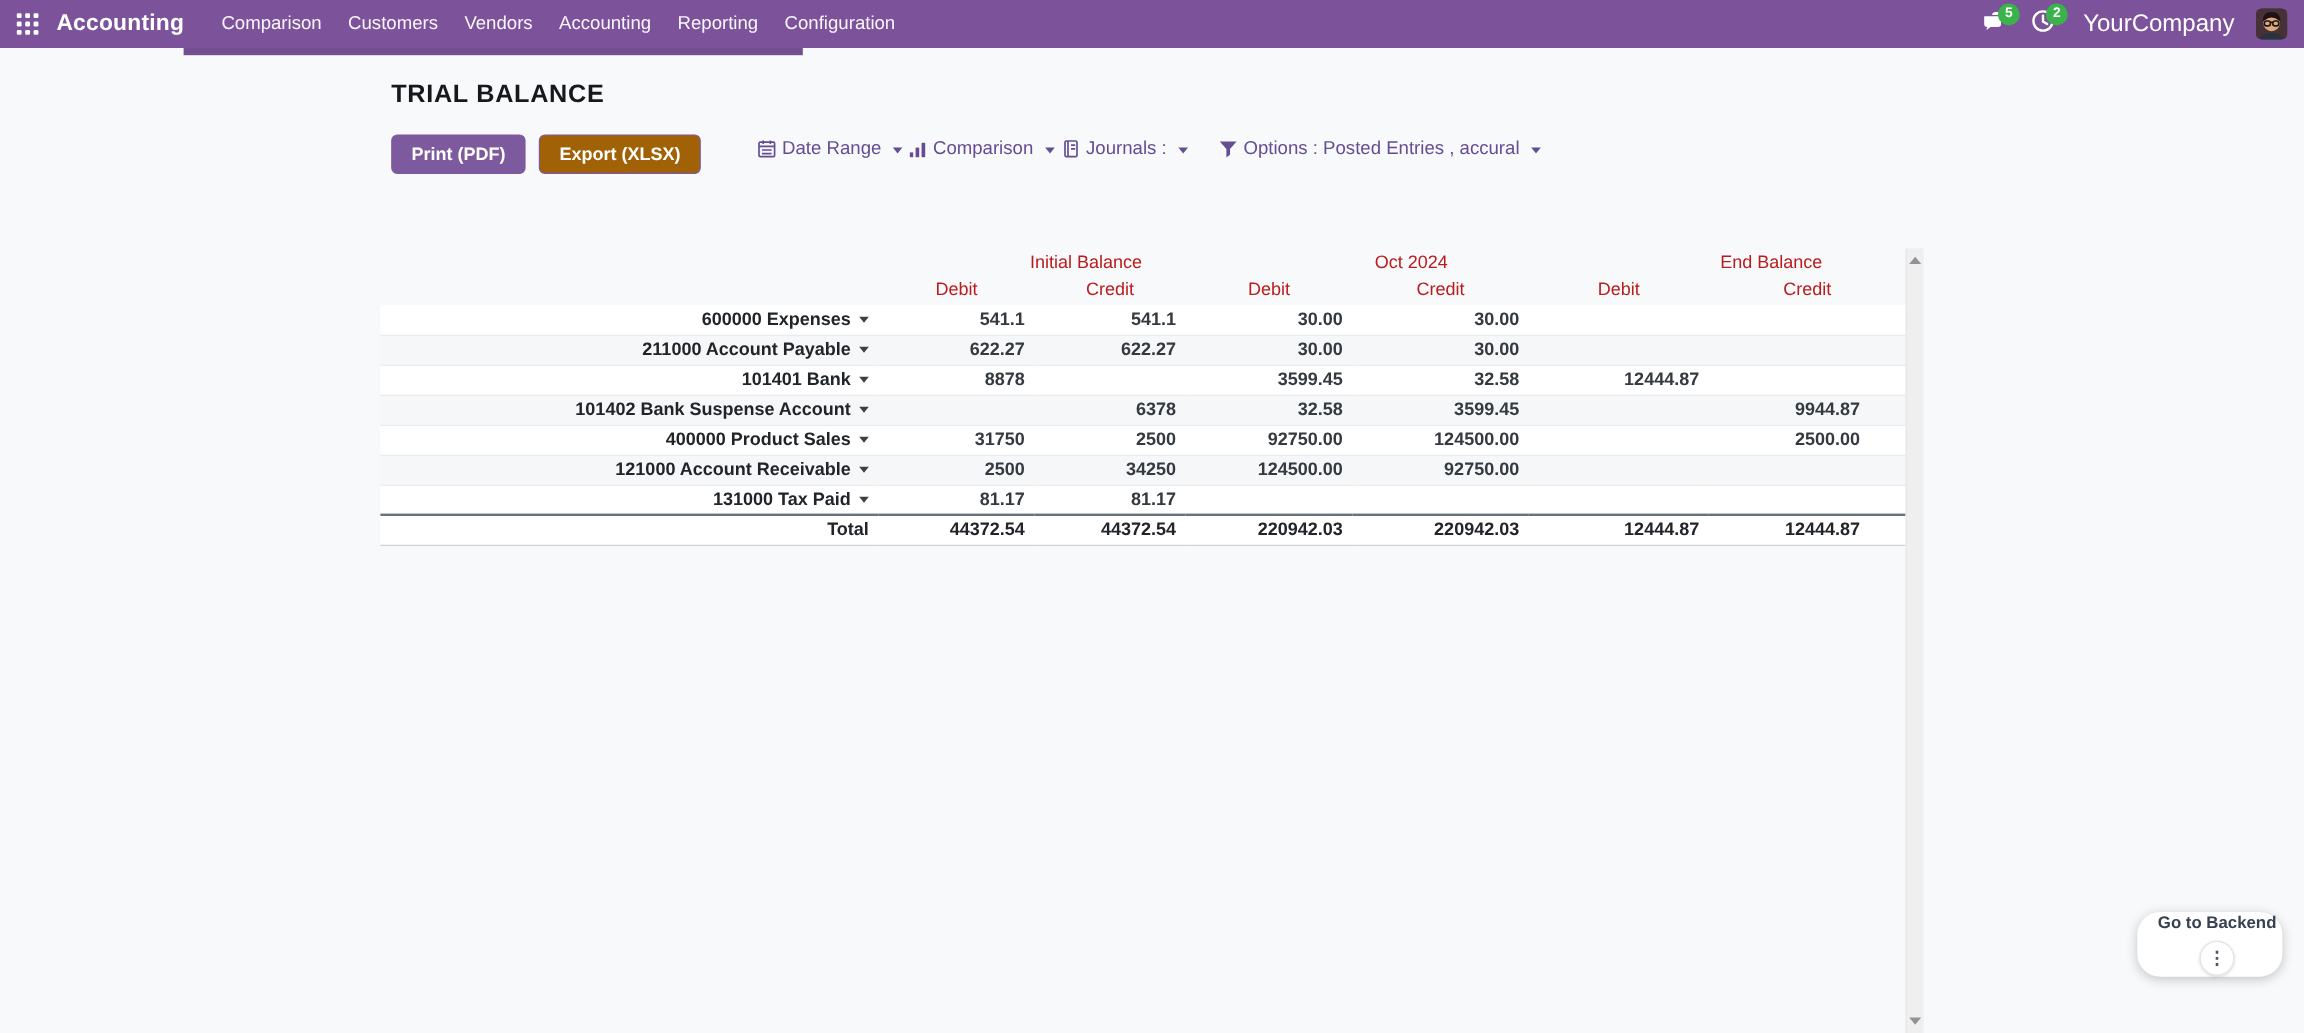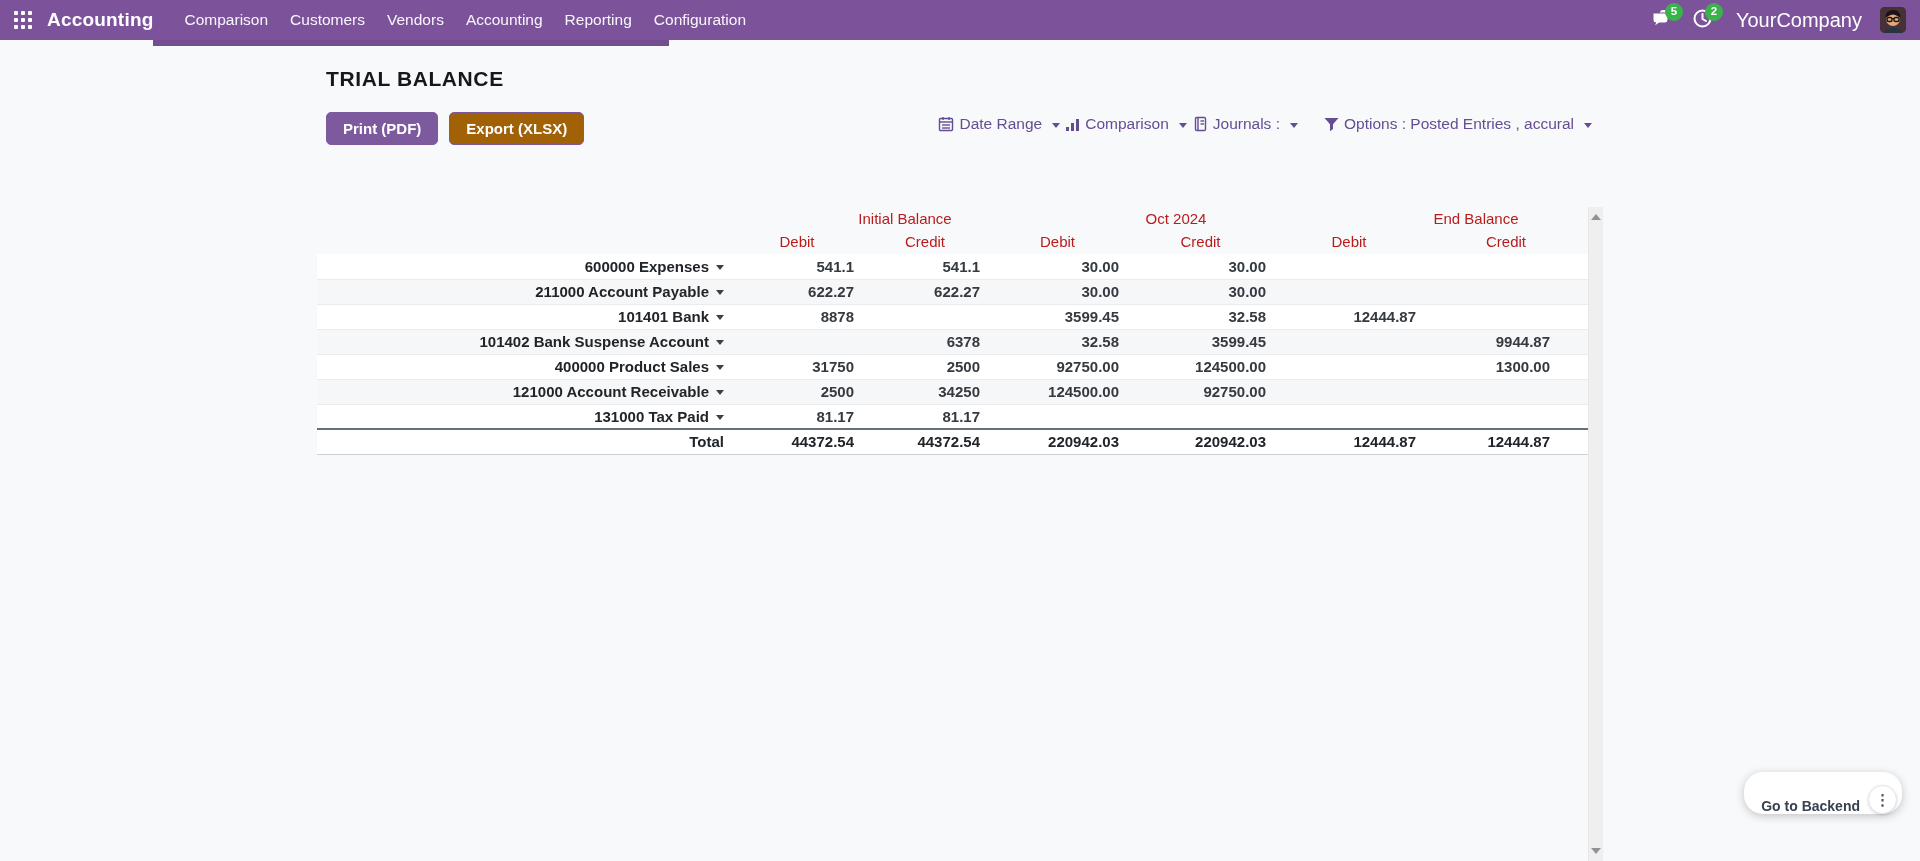--- a/index.html
+++ b/index.html
@@ -40,21 +40,21 @@
   }
   .action-buttons { position:absolute; left:326px; top:112px; display:flex; gap:11px; }
   .btn-primary {
     background:#7d5a9e; border:1px solid #7d5a9e; color:#fff; font-family:inherit;
     font-size:15px; font-weight:700; padding:7px 16px; border-radius:5px; cursor:pointer;
   }
 
   
   .filters {
     position:absolute; top:109px; left:317px; width:1275px; height:30px;
-    display:flex; justify-content:flex-end; align-items:center; color:#654d93;
+    display:flex; justify-content:center; align-items:center; color:#654d93;
   }
   .filter-group { display:flex; align-items:center; gap:5px; font-size:15.5px; cursor:pointer; margin-left:6px; white-space:nowrap; }
   .filter-group.gap { margin-left:26px; }
   .filter-group svg { display:block; }
   .caret {
     display:inline-block; width:0; height:0; margin-left:5px;
     border-left:4.5px solid transparent; border-right:4.5px solid transparent;
     border-top:5px solid currentColor; position:relative; top:1px;
   }
 
@@ -84,23 +84,23 @@
   .scrollbar {
     position:absolute; left:1588px; top:207px; width:15px; height:654px;
     background:#efefef; border-left:1px solid #e6e6e6; display:flex; flex-direction:column;
     align-items:center; justify-content:space-between; padding:7px 0;
   }
   .sb-up { width:0; height:0; border-left:5px solid transparent; border-right:5px solid transparent; border-bottom:6px solid #8f9398; cursor:pointer; }
   .sb-down { width:0; height:0; border-left:5px solid transparent; border-right:5px solid transparent; border-top:6px solid #8f9398; cursor:pointer; }
 
   
   .backend-pill {
-    position:absolute; right:18px; bottom:47px; height:42px; background:#fff;
+    position:absolute; right:18px; bottom:47px; height:54px; background:#fff;
     border-radius:19px; box-shadow:0 2px 10px rgba(0,0,0,.22);
-    display:flex; align-items:flex-end; padding:0 5px 0 17px; gap:8px;
+    display:flex; align-items:center; padding:0 5px 0 17px; gap:8px;flex-direction:column;
   }
   .backend-label { font-size:14px; font-weight:700; color:#374151; cursor:pointer; white-space:nowrap; }
   .kebab-btn {
     width:29px; height:29px; border-radius:50%; background:#fff; border:1px solid #e3e5e8;
     box-shadow:0 1px 3px rgba(0,0,0,.15); display:flex; align-items:center; justify-content:center;
     cursor:pointer; color:#4b5563; font-size:15px; font-weight:700; line-height:1;
   }
 </style>
 </head>
 <body style="background: rgb(248, 249, 251);">
@@ -285,21 +285,21 @@
         <td class="num"></td>
         <td class="num last">9944.87</td>
       </tr>
       <tr>
         <td class="name"><span class="acct">400000 Product Sales<span class="caret-dark"></span></span></td>
         <td class="num">31750</td>
         <td class="num">2500</td>
         <td class="num">92750.00</td>
         <td class="num">124500.00</td>
         <td class="num"></td>
-        <td class="num last">1300.00</td>
+        <td class="num last">2500.00</td>
       </tr>
       <tr>
         <td class="name"><span class="acct">121000 Account Receivable<span class="caret-dark"></span></span></td>
         <td class="num">2500</td>
         <td class="num">34250</td>
         <td class="num">124500.00</td>
         <td class="num">92750.00</td>
         <td class="num"></td>
         <td class="num last"></td>
       </tr>

